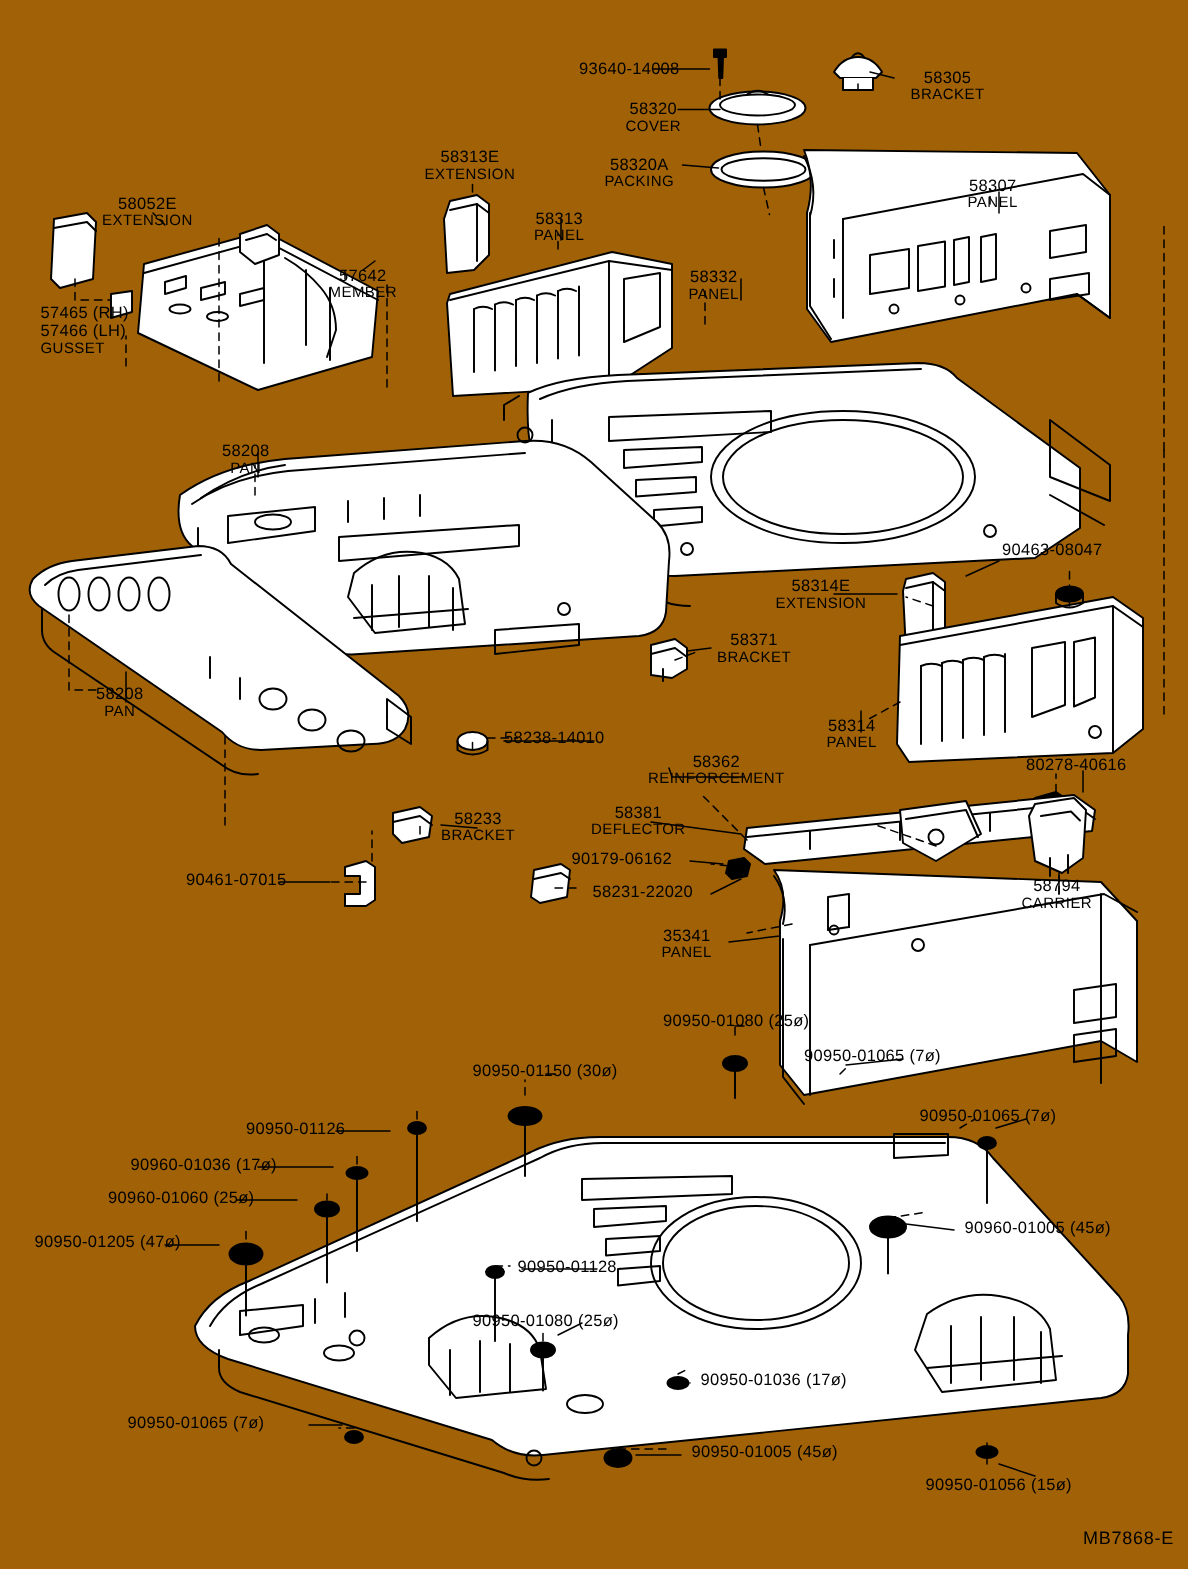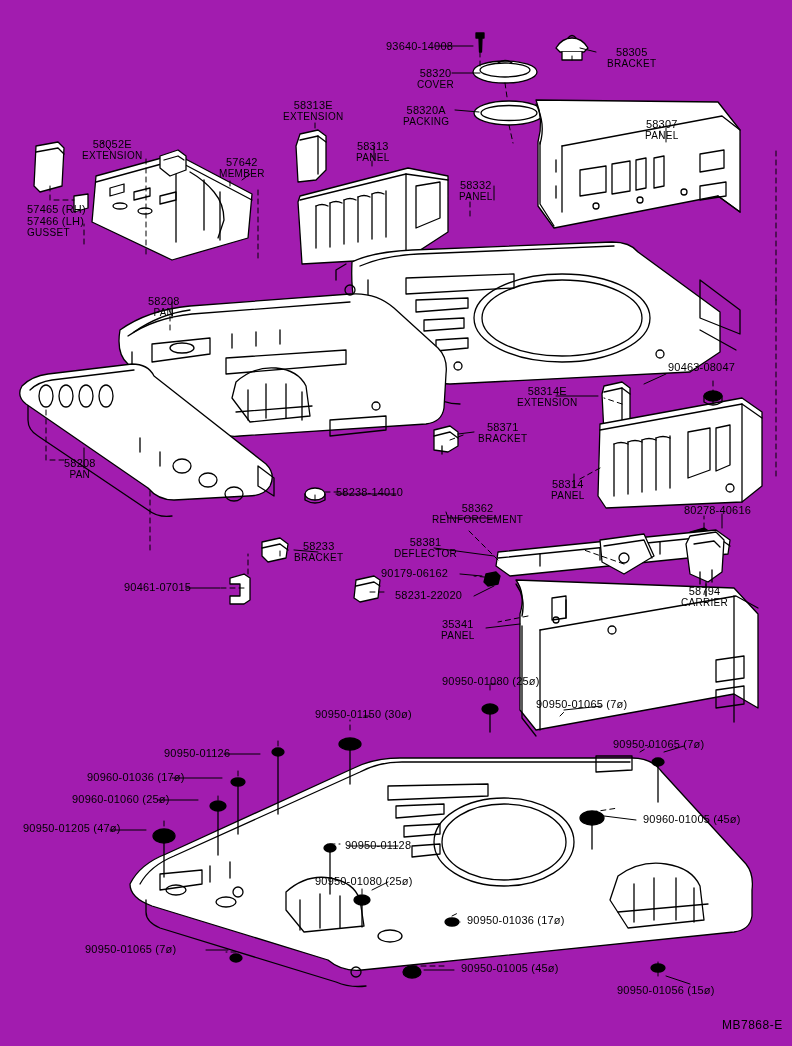--- a/index.html
+++ b/index.html
@@ -7,21 +7,21 @@
     padding: 0;
     background: #ffffff;
   }
   body {
     font-family: "Liberation Sans", sans-serif;
   }
   #page {
     position: relative;
     width: 792px;
     height: 1046px;
-    background: #a21caf;
+    background: #a16207;
     overflow: hidden;
   }
   #artwork {
     position: absolute;
     left: 0; top: 0;
     width: 792px;
     height: 1046px;
   }
   .lbl {
     position: absolute;
@@ -440,29 +440,29 @@
     <span class="sub">EXTENSION</span>
   </div>
   <div class="lbl ctr" style="left:403px; top:105px;">
     <span>58320A</span>
     <span class="sub">PACKING</span>
   </div>
   <div class="lbl ctr" style="left:645px; top:119px;">
     <span>58307</span>
     <span class="sub">PANEL</span>
   </div>
-  <div class="lbl ctr" style="left:82px; top:131px;margin-top:8px;">
+  <div class="lbl ctr" style="left:68px; top:131px;">
     <span>58052E</span>
     <span class="sub">EXTENSION</span>
   </div>
   <div class="lbl ctr" style="left:356px; top:141px;">
     <span>58313</span>
     <span class="sub">PANEL</span>
   </div>
-  <div class="lbl ctr" style="left:219px; top:157px;">
+  <div class="lbl ctr" style="left:219px; top:179px;">
     <span>57642</span>
     <span class="sub">MEMBER</span>
   </div>
   <div class="lbl ctr" style="left:459px; top:180px;">
     <span>58332</span>
     <span class="sub">PANEL</span>
   </div>
   <div class="lbl" style="left:27px; top:204px;">
     <span>57465 (RH)</span>
   </div>

